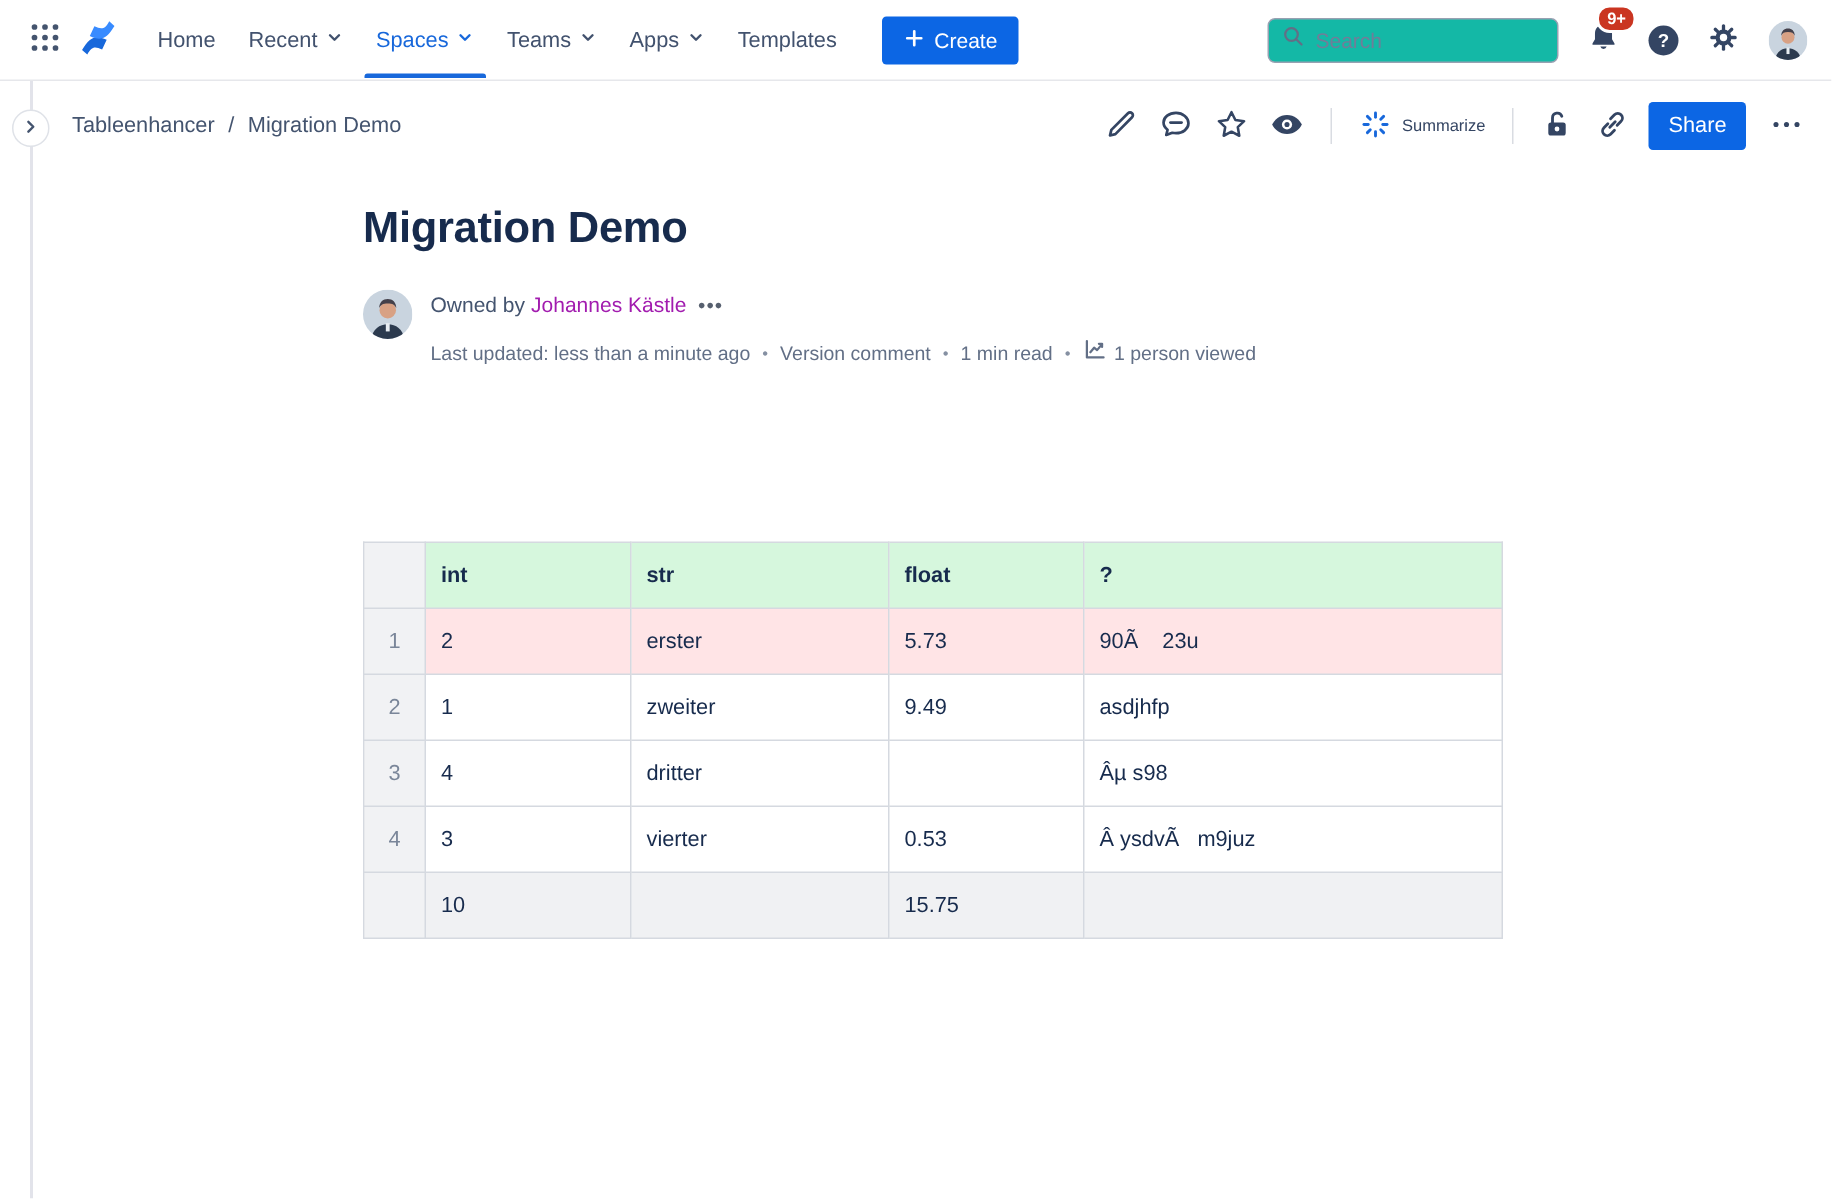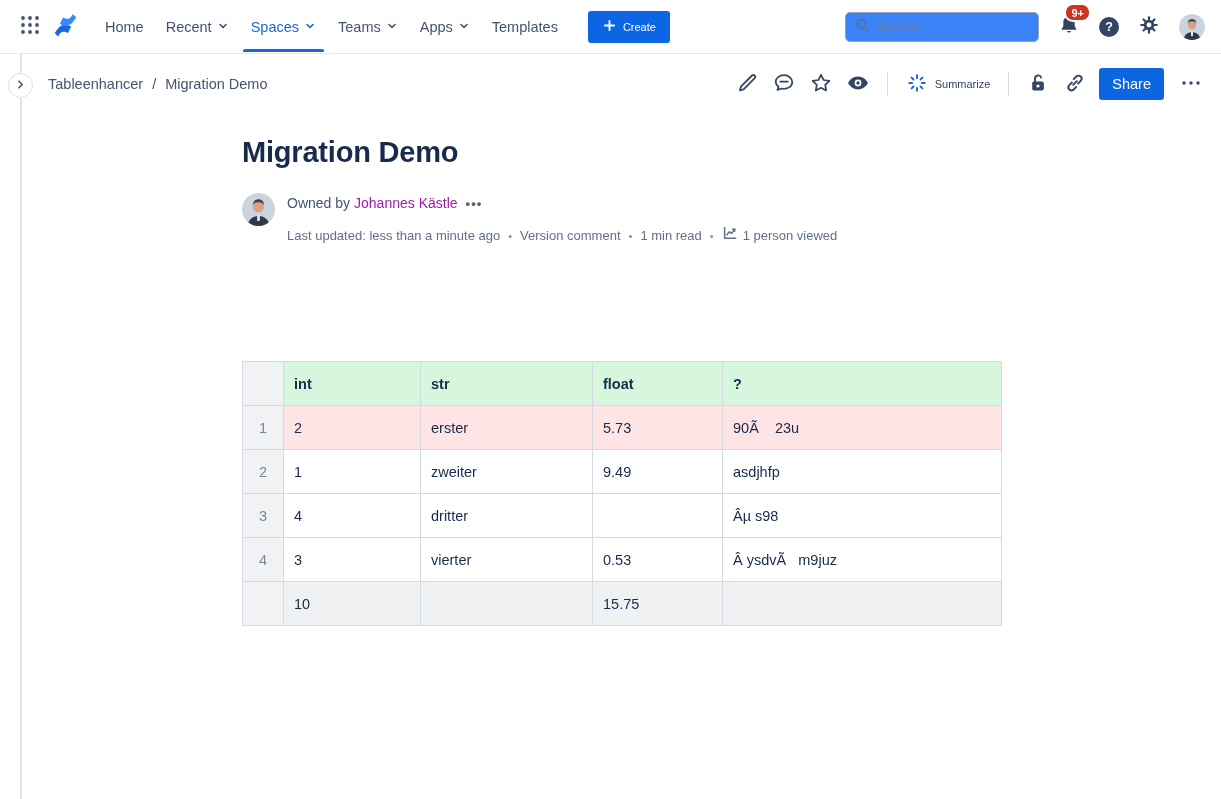--- a/index.html
+++ b/index.html
@@ -13,25 +13,25 @@
     background:none; border:none; cursor:pointer; padding:0; }
   .logo-btn { margin-left:10px; }
   .nav-items { display:flex; align-items:flex-start; margin-left:16px; gap:2px; }
   .nav-item { display:flex; align-items:center; gap:5px; padding:8px 10px;
     font-size:14.5px; font-weight:500; color:#42526e; background:none; border:none;
     cursor:pointer; position:relative; white-space:nowrap; }
   .nav-item.active { color:#1868db; }
   .nav-item.active::after { content:""; position:absolute; left:2px; right:2px;
     bottom:-9px; height:3px; background:#1868db; border-radius:2px 2px 0 0; }
   .create-btn { margin-left:20px; height:32px; display:inline-flex; align-items:center;
-    gap:6px; padding:0 14px; background:#0c66e4; color:#fff; font-size:11px;
+    gap:6px; padding:0 14px; background:#0c66e4; color:#fff; font-size:14px;
     font-weight:500; border:none; border-radius:3px; cursor:pointer; }
   .topnav-right { margin-left:auto; display:flex; align-items:center; gap:19px; }
   .search-box { width:194px; height:30px; border:1px solid #98a1b2; border-radius:5px;
-    display:flex; align-items:center; padding:0 8px; gap:7px; background:#3b82f6; }
+    display:flex; align-items:center; padding:0 8px; gap:7px; background:#14b8a6; }
   .search-box input { border:none; outline:none; width:130px; font-size:14px;
     font-family:inherit; color:#172b4d; background:transparent; }
   .search-box input::placeholder { color:#707e99; }
   .bell-wrap { position:relative; }
   .badge { position:absolute; top:-11px; right:-11px; background:#ca3521; color:#fff;
     font-size:11px; font-weight:700; padding:1.5px 5px; border-radius:9px;
     border:2px solid #fff; line-height:1.1; }
   .help-icon { width:20px; height:20px; border-radius:50%; background:#344563;
     color:#fff; display:inline-flex; align-items:center; justify-content:center;
     font-size:12.5px; font-weight:700; }

